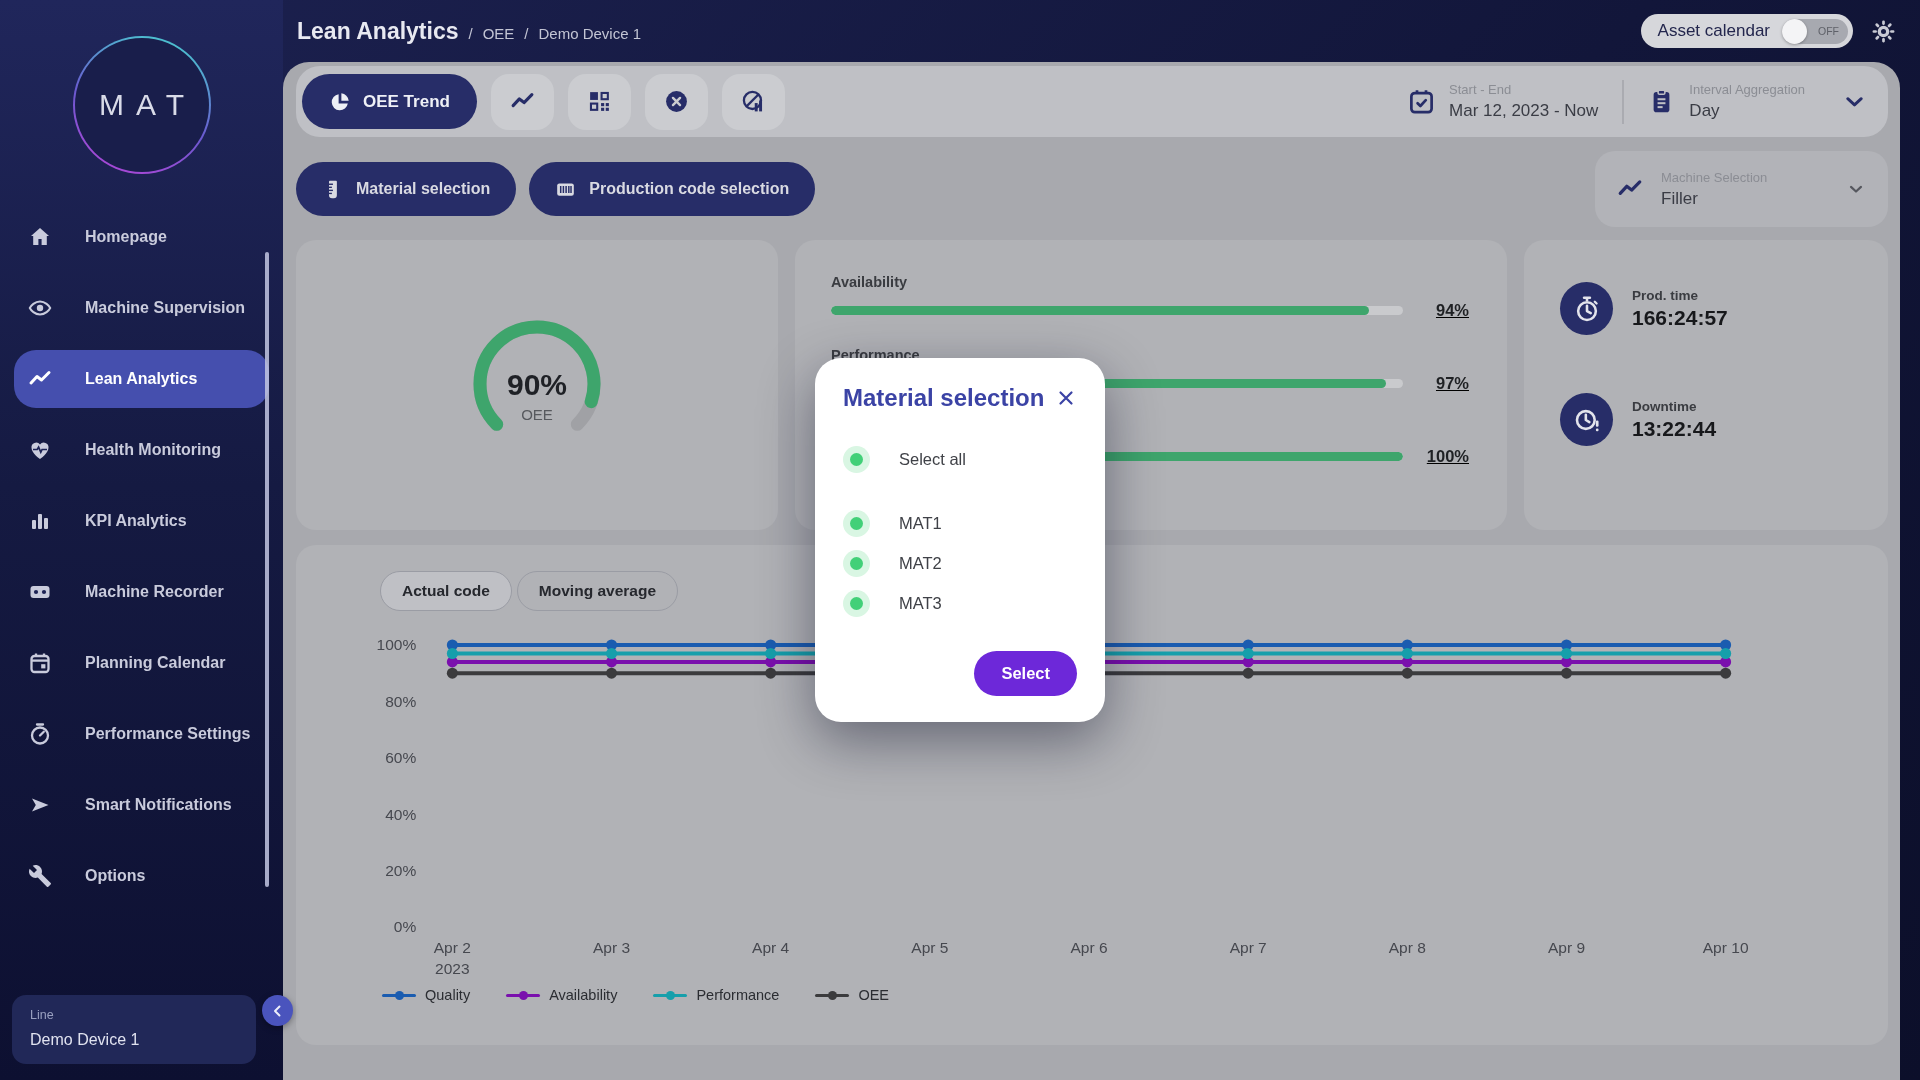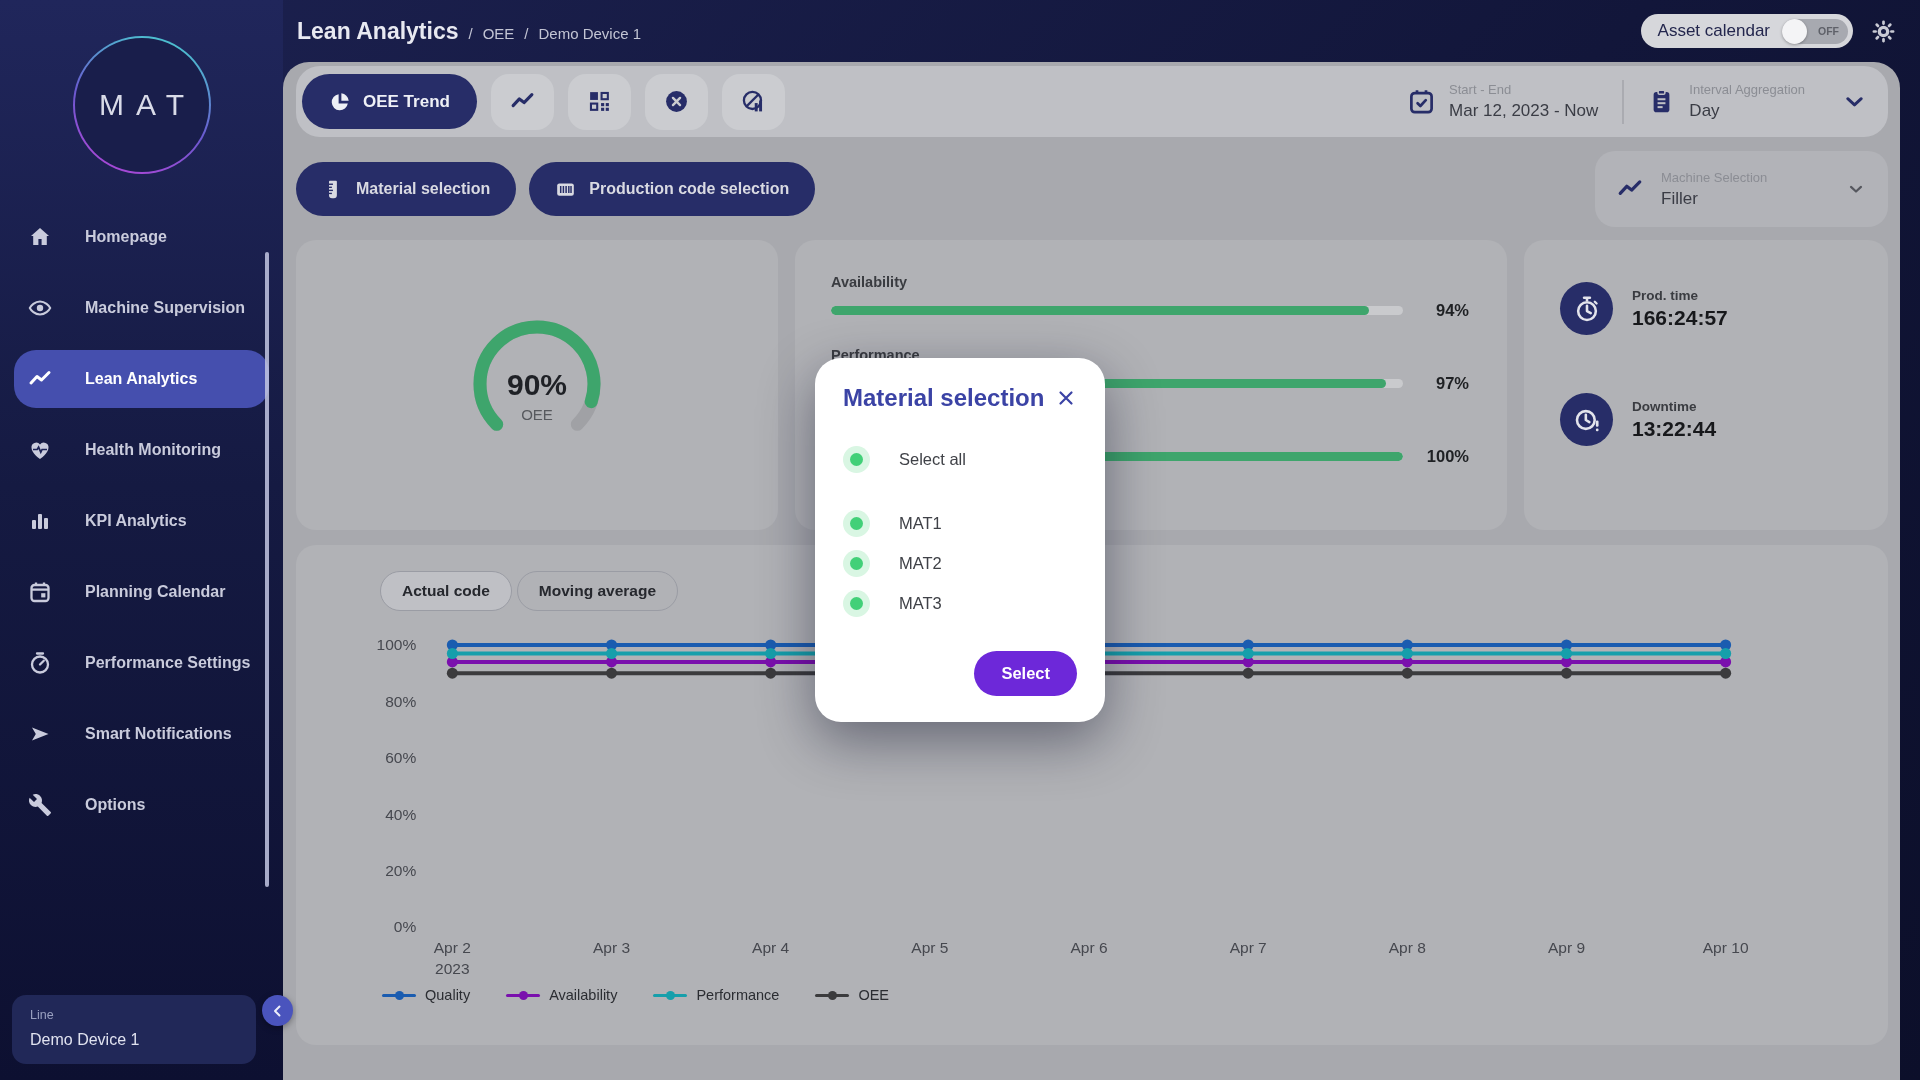--- a/index.html
+++ b/index.html
@@ -37,21 +37,21 @@
   .breadcrumb { display:flex; align-items:baseline; gap:10px; }
   .bc-title { font-size:23px; font-weight:bold; color:#e8e9f1; }
   .bc-rest { font-size:15px; color:#c3c5d4; }
   .topbar-right { margin-left:auto; display:flex; align-items:center; gap:18px; }
   .asset-pill { height:34px; border-radius:17px; background:#d6d7db; display:flex; align-items:center;
     gap:12px; padding:0 5px 0 17px; }
   .asset-label { font-size:17px; color:#23264d; font-weight:500; }
   .toggle { position:relative; width:66px; height:25px; border-radius:13px; background:#a7a9b0; }
   .toggle-knob { position:absolute; left:0; top:0; width:25px; height:25px; border-radius:50%;
     background:#f4f4f6; box-shadow:0 1px 3px rgba(0,0,0,.3); }
-  .toggle-state { position:absolute; right:9px; top:6px; font-size:10.5px; font-weight:bold; color:#5f6169; }
+  .toggle-state { position:absolute; right:9px; top:6px; font-size:10.5px; font-weight:normal; color:#5f6169; }
   .gear { width:25px; height:25px; color:#c9cad4; }
 
   
   .panel { position:absolute; left:283px; top:62px; right:20px; bottom:0; background:#a8a9ae;
     border-radius:26px 26px 0 0; padding:4px 12px 0 13px; z-index:2; }
 
   .toolbar-strip { height:71px; border-radius:24px; background:#bfc0c5; display:flex; align-items:center;
     padding:0 20px 0 6px; }
   .view-btn { height:55px; border-radius:28px; background:#272d68; color:#eef0f6; display:flex;
     align-items:center; gap:12px; padding:0 27px; font-weight:bold; font-size:17px; }
@@ -83,21 +83,21 @@
   .kpi-row { margin-top:13px; height:290px; display:flex; gap:17px; }
   .card { background:#b1b2b6; border-radius:20px; }
   .gauge-card { width:482px; display:flex; align-items:center; justify-content:center; }
   .gauge-wrap { position:relative; width:170px; height:158px; }
   .gauge-wrap svg { position:absolute; left:10px; top:0; }
   .gauge-value { position:absolute; left:0; right:0; top:62px; text-align:center; font-size:30px;
     font-weight:bold; color:#1f2126; }
   .gauge-label { position:absolute; left:0; right:0; top:100px; text-align:center; font-size:15px; color:#57595e; }
   .bars-card { flex:1; padding:34px 38px 0 36px; display:flex; flex-direction:column; gap:27px; }
   .bar-label { font-size:14.5px; font-weight:bold; color:#3a3c41; margin-bottom:11px; }
-  .bar-line { display:flex; align-items:center; gap:18px; }
+  .bar-line { display:flex; align-items:center; gap:18px;text-decoration:underline; }
   .bar-track { flex:1; height:9px; border-radius:5px; background:#c9cacd; overflow:hidden; }
   .bar-fill { height:100%; border-radius:5px; background:#3ea56c; }
   .bar-value { width:48px; text-align:right; font-size:16.5px; font-weight:bold; color:#1f2124; }
   .times-card { width:364px; padding:42px 30px 0 36px; display:flex; flex-direction:column; gap:58px; }
   .time-row { display:flex; align-items:center; gap:19px; }
   .time-ic { width:53px; height:53px; border-radius:50%; background:#272d68; color:#e3e4ec;
     display:flex; align-items:center; justify-content:center; flex:0 0 53px; }
   .time-ic .ic { width:28px; height:28px; }
   .time-label { font-size:13.5px; font-weight:bold; color:#3a3c41; }
   .time-value { font-size:21px; font-weight:bold; color:#17181b; margin-top:3px; }
@@ -184,20 +184,30 @@
       </div>
       <div class="nav-item">
         <span class="ic nav-ic">
           <svg viewBox="0 0 24 24">
             <rect x="4" y="11" width="4" height="9" rx="1" fill="currentColor"></rect>
             <rect x="10" y="5" width="4" height="15" rx="1" fill="currentColor"></rect>
             <rect x="16" y="9" width="4" height="11" rx="1" fill="currentColor"></rect>
           </svg>
         </span>
         <span class="nav-label">KPI Analytics</span>
+      </div>
+      <div class="nav-item">
+        <span class="ic nav-ic">
+          <svg viewBox="0 0 24 24">
+            <rect x="2.5" y="6" width="19" height="12" rx="3" fill="currentColor"></rect>
+            <circle cx="8" cy="12" r="2.1" fill="#1d2355"></circle>
+            <circle cx="16" cy="12" r="2.1" fill="#1d2355"></circle>
+          </svg>
+        </span>
+        <span class="nav-label">Machine Recorder</span>
       </div>
       <div class="nav-item">
         <span class="ic nav-ic">
           <svg viewBox="0 0 24 24">
             <rect x="3.5" y="5" width="17" height="16" rx="3" fill="none" stroke="currentColor" stroke-width="2.3"></rect>
             <line x1="3.5" y1="9.6" x2="20.5" y2="9.6" stroke="currentColor" stroke-width="2.3"></line>
             <line x1="8" y1="2.5" x2="8" y2="5.5" stroke="currentColor" stroke-width="2.3"></line>
             <line x1="16" y1="2.5" x2="16" y2="5.5" stroke="currentColor" stroke-width="2.3"></line>
             <rect x="13.2" y="13.2" width="4.2" height="4.2" fill="currentColor"></rect>
           </svg>

